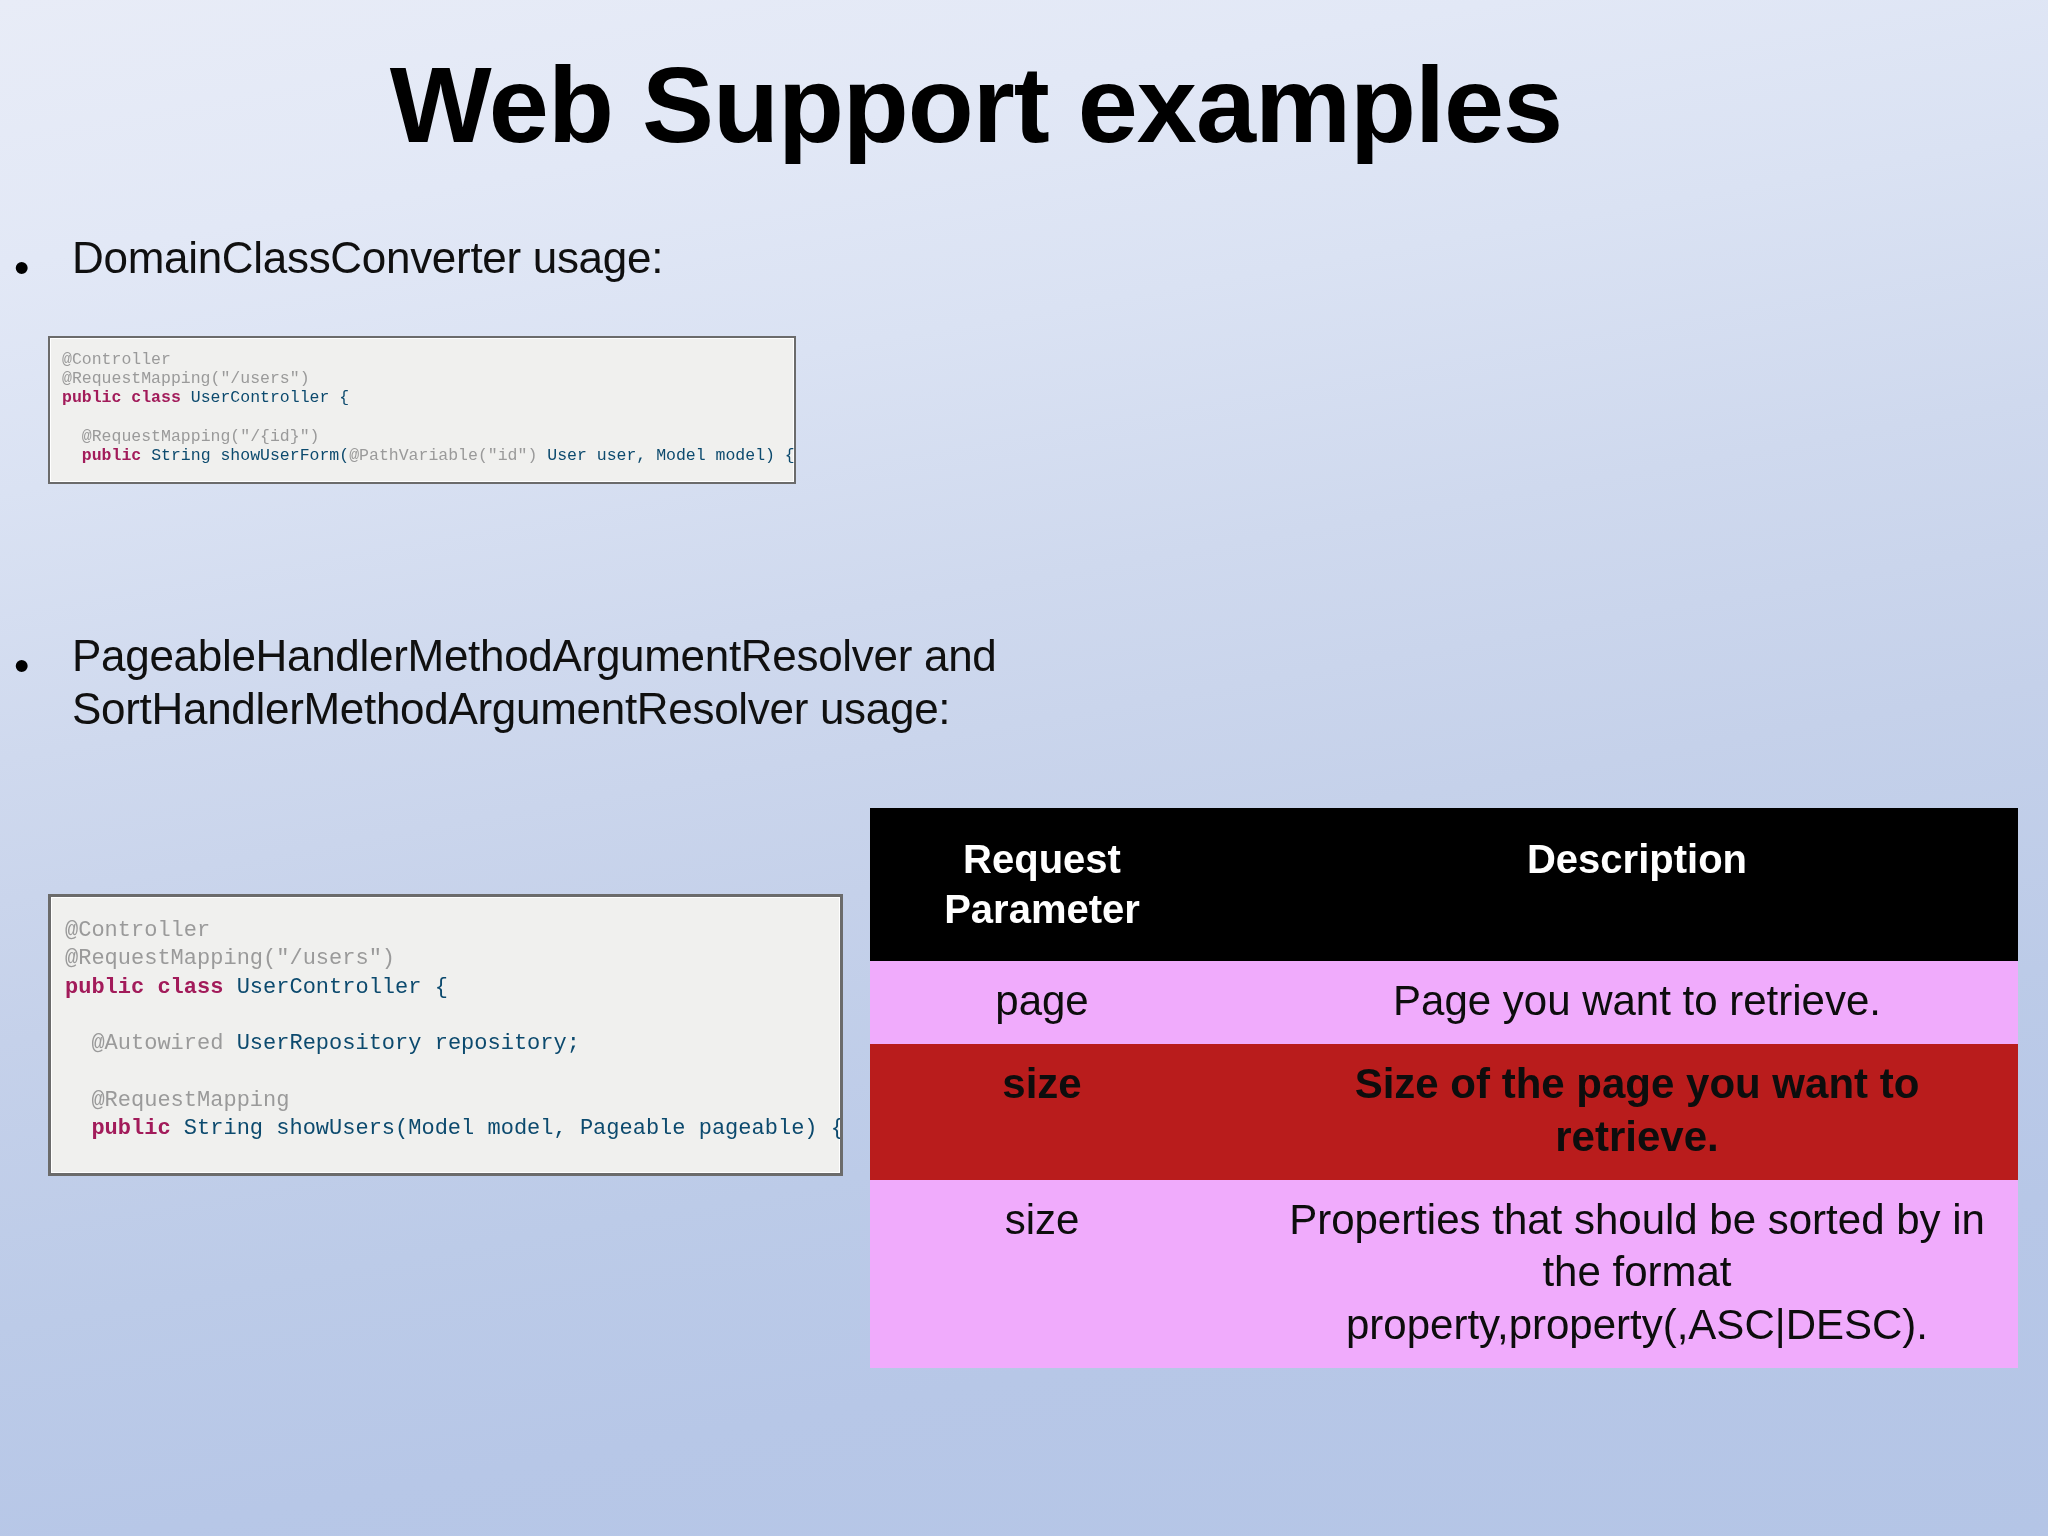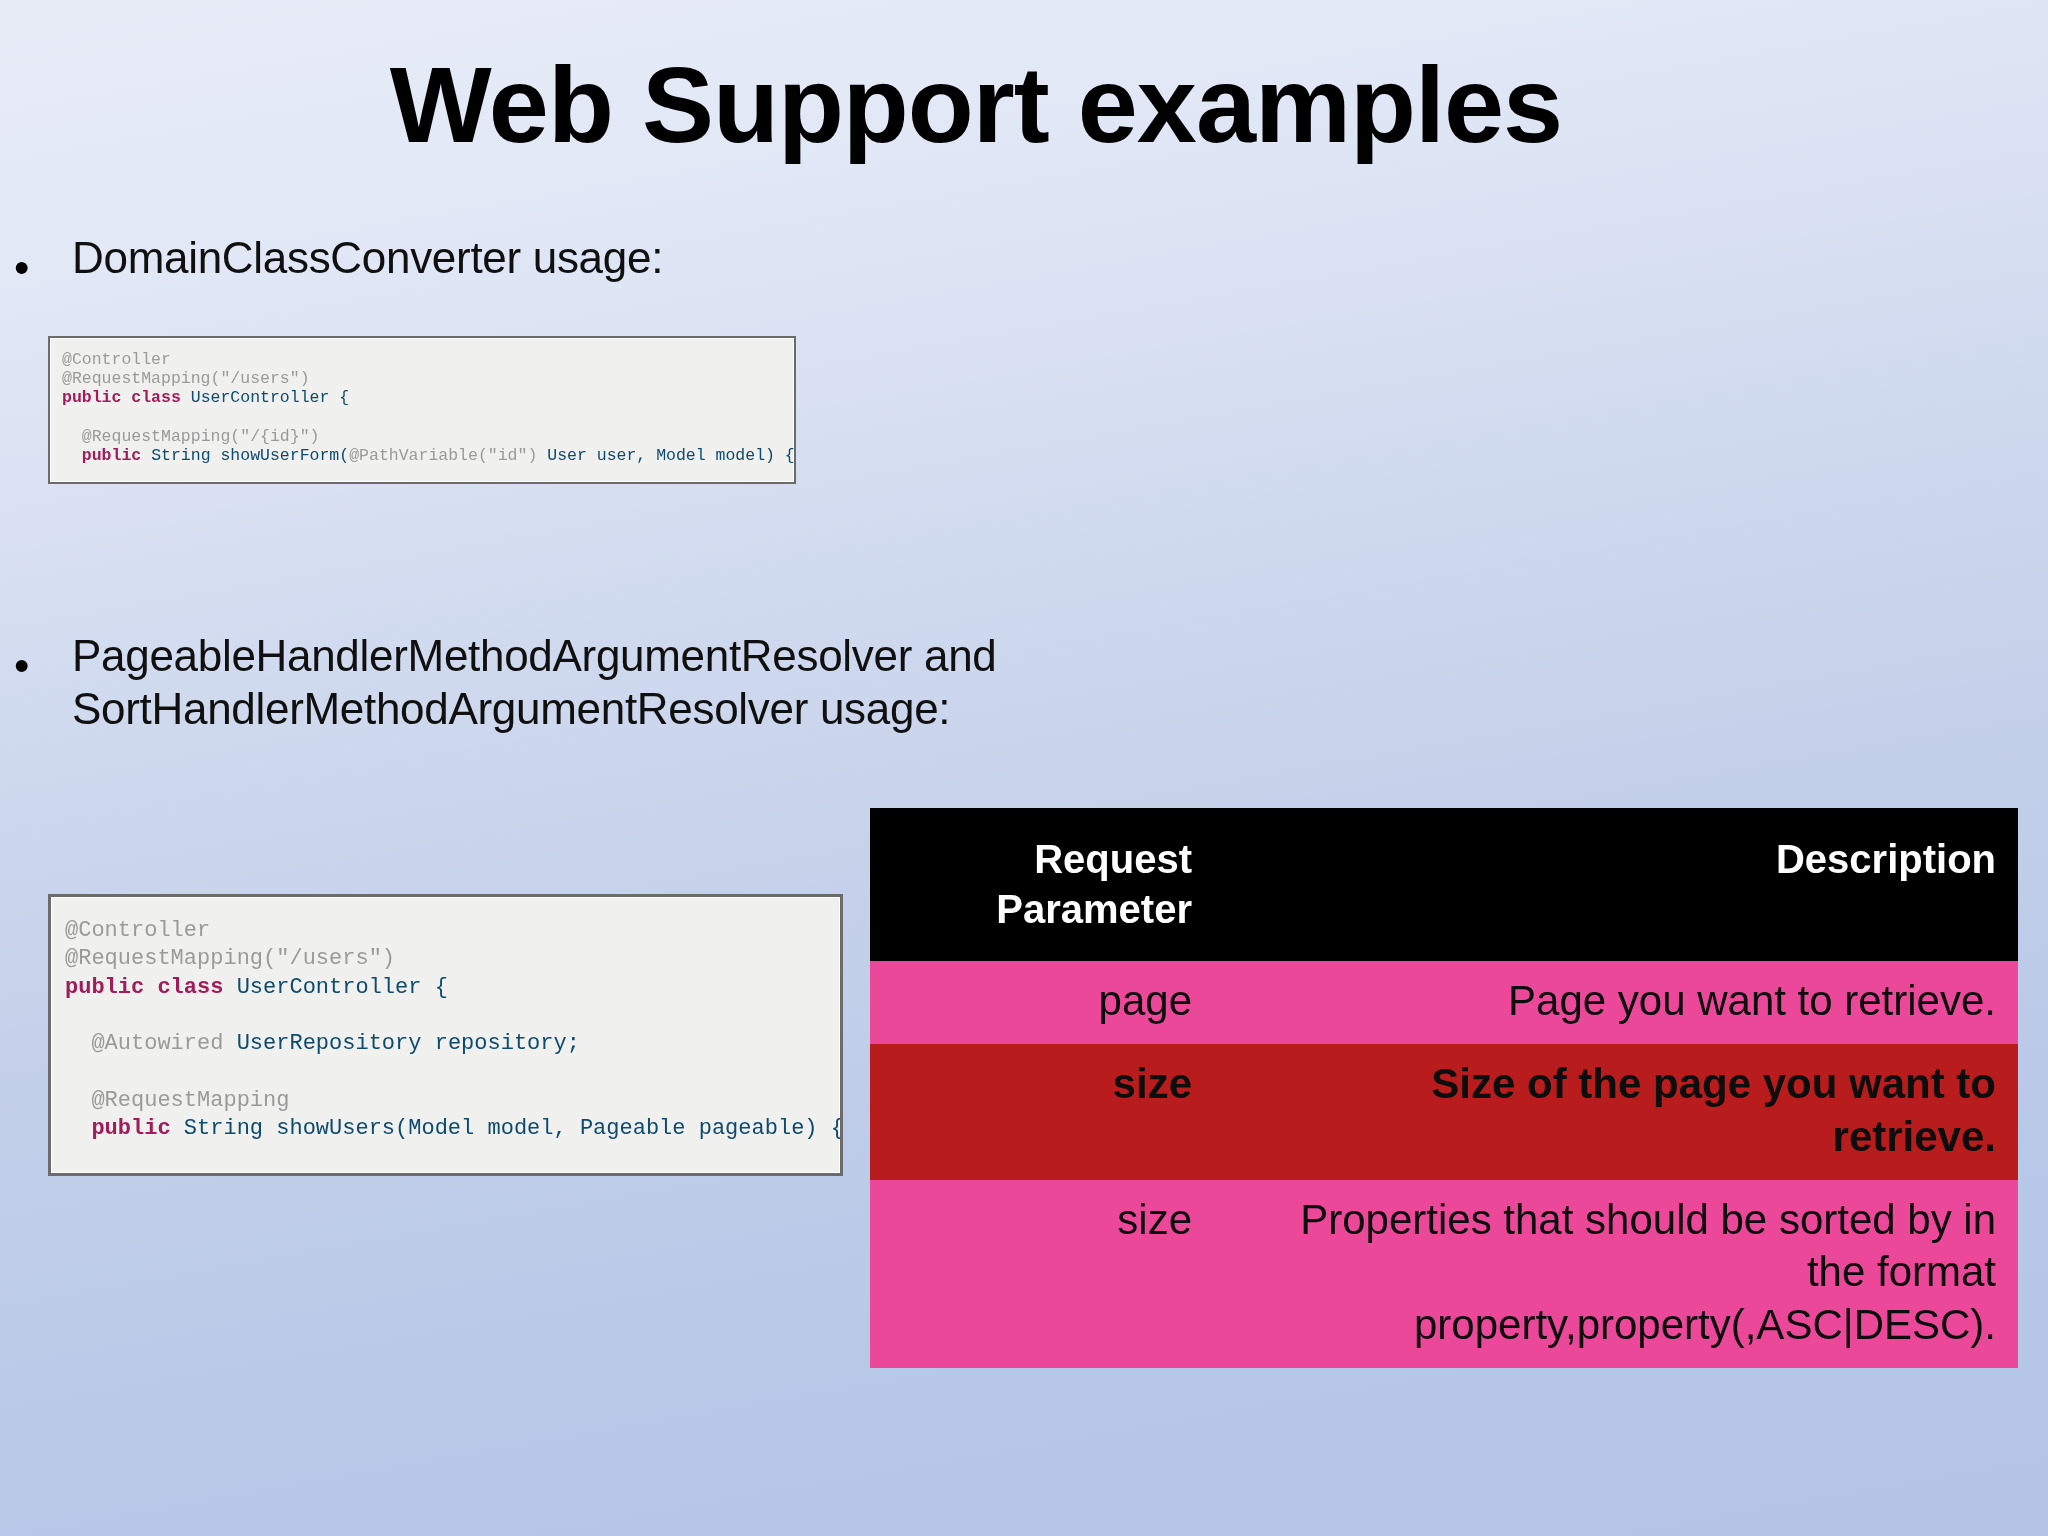--- a/index.html
+++ b/index.html
@@ -105,21 +105,21 @@
     position: absolute;
     top: 808px;
     left: 870px;
     width: 1148px;
     border-collapse: collapse;
     table-layout: fixed;
     font-family: "Liberation Sans", sans-serif;
   }
   .param-table th,
   .param-table td {
-    text-align: right;
+    text-align: center;
     vertical-align: top;
     padding: 14px 22px 16px 22px;
     line-height: 1.26;
   }
   .param-table thead th {
     background: #000000;
     color: #ffffff;
     font-size: 40px;
     font-weight: bold;
     padding-top: 26px;
@@ -129,21 +129,21 @@
     padding-left: 64px;
   }
   .param-table tbody td {
     font-size: 42px;
     color: #0d0d0d;
     font-weight: normal;
   }
   .param-table tbody td.col-desc {
     padding-left: 64px;
   }
-  .param-table tbody tr.row-odd td  { background: #ec4899; }
+  .param-table tbody tr.row-odd td  { background: #f0abfc; }
   .param-table tbody tr.row-even td { background: #b91c1c; font-weight: bold; }
   .col-param { width: 300px; }
   .col-desc  { width: auto; }
 </style>
 </head>
 <body>
 
 <div class="slide-title">Web Support examples</div>
 
 <div class="bullet-row" id="bullet-1">

